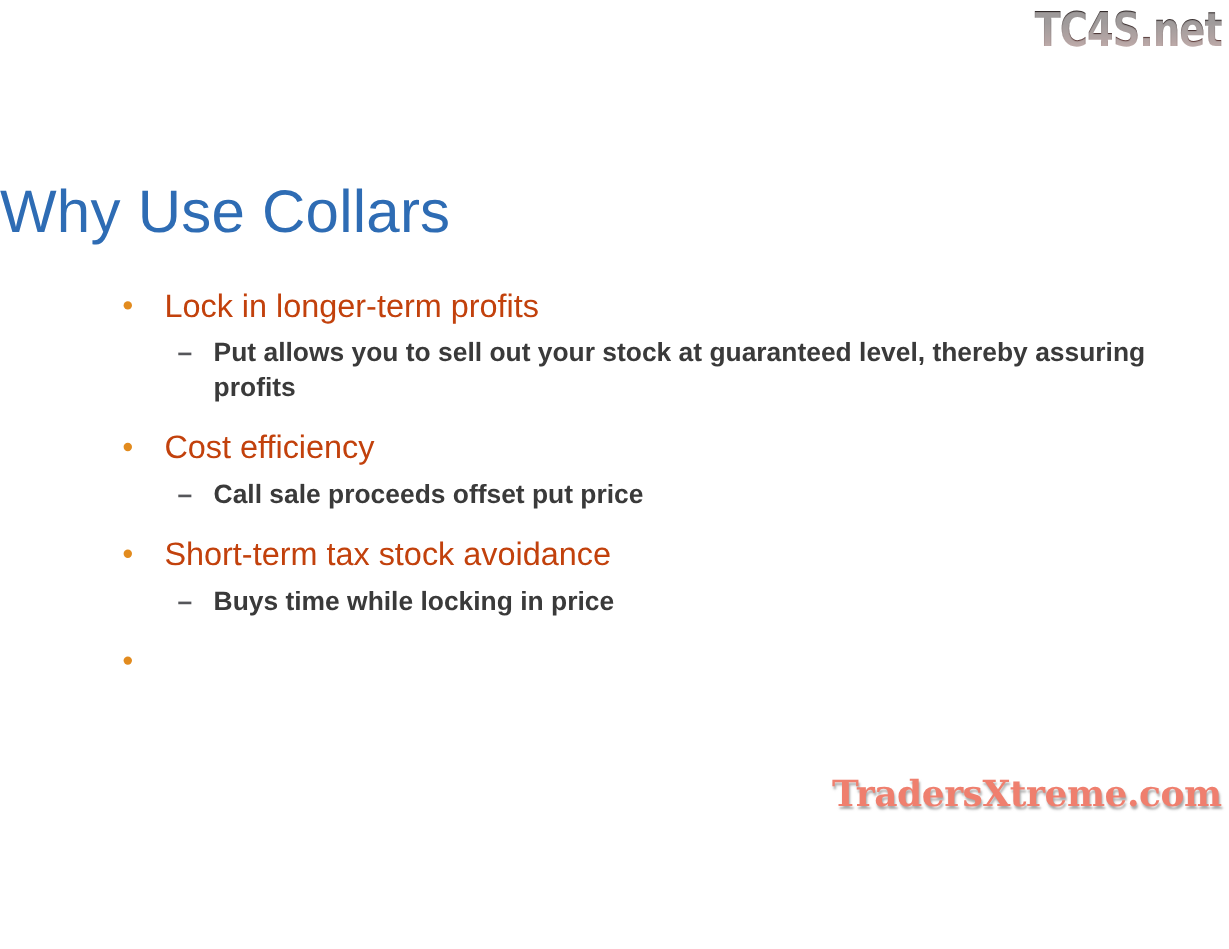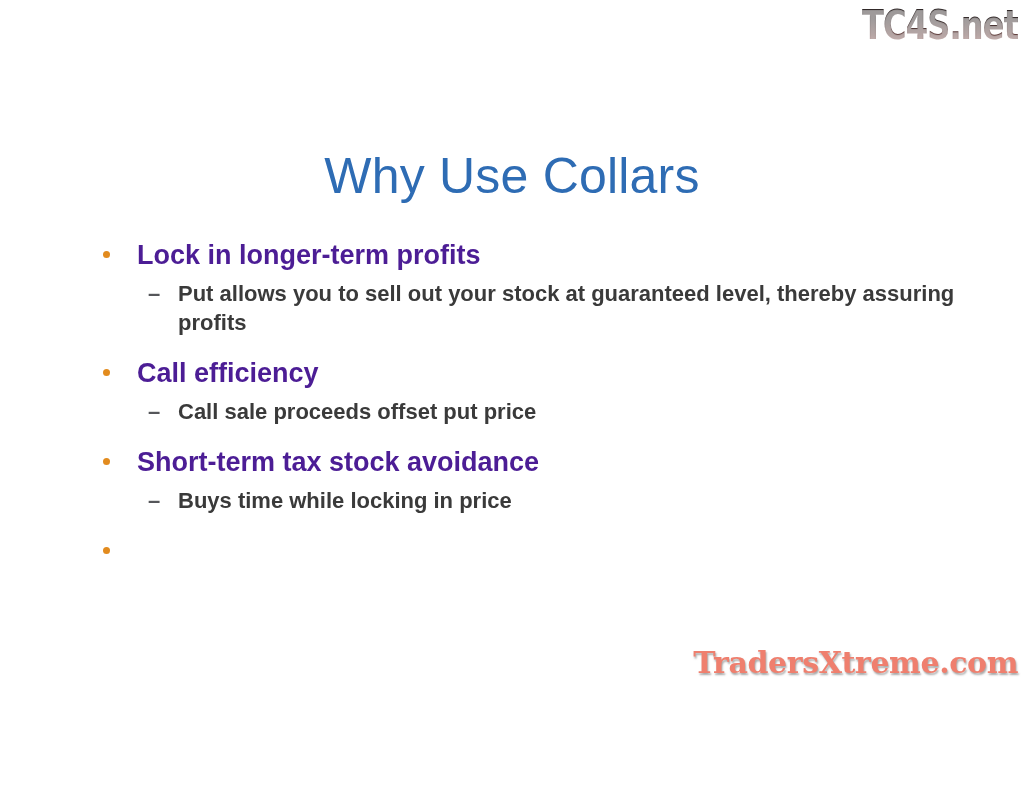--- a/index.html
+++ b/index.html
@@ -40,42 +40,42 @@
     text-shadow: 0 1px 1px rgba(255,255,255,0.55);
     white-space: nowrap;
   }
 
   
   .title {
     position: absolute;
     left: 0;
     top: 112px;
     width: 1024px;
-    text-align: center;
+    text-align: left;
     color: #2e6cb4;
     font-size: 50px;
     font-weight: 400;
     line-height: 60px;
     letter-spacing: 0.2px;
     white-space: nowrap;
   }
 
   
   .body {
     position: absolute;
     left: 96px;
     top: 238px;
     width: 880px;
   }
   .lvl1 {
     position: relative;
     padding-left: 41px;
-    color: #4c1d95;
+    color: #c2410c;
     font-size: 27px;
-    font-weight: bold;
+    font-weight: normal;
     line-height: 34px;
     margin-bottom: 7px;
     white-space: nowrap;
   }
   .lvl1 .dot {
     position: absolute;
     left: 7px;
     top: 13px;
     width: 7px;
     height: 7px;
@@ -173,21 +173,21 @@
 
     <div class="lvl2">
       <span class="dash">–</span>
       <span>Put allows you to sell out your stock at guaranteed level, thereby assuring profits</span>
     </div>
 
     <div class="spacer-md"></div>
 
     <div class="lvl1">
       <span class="dot"></span>
-      <span class="bullet-inline">Call efficiency</span>
+      <span class="bullet-inline">Cost efficiency</span>
     </div>
 
     <div class="lvl2">
       <span class="dash">–</span>
       <span>Call sale proceeds offset put price</span>
     </div>
 
     <div class="spacer-md"></div>
 
     <div class="lvl1">

